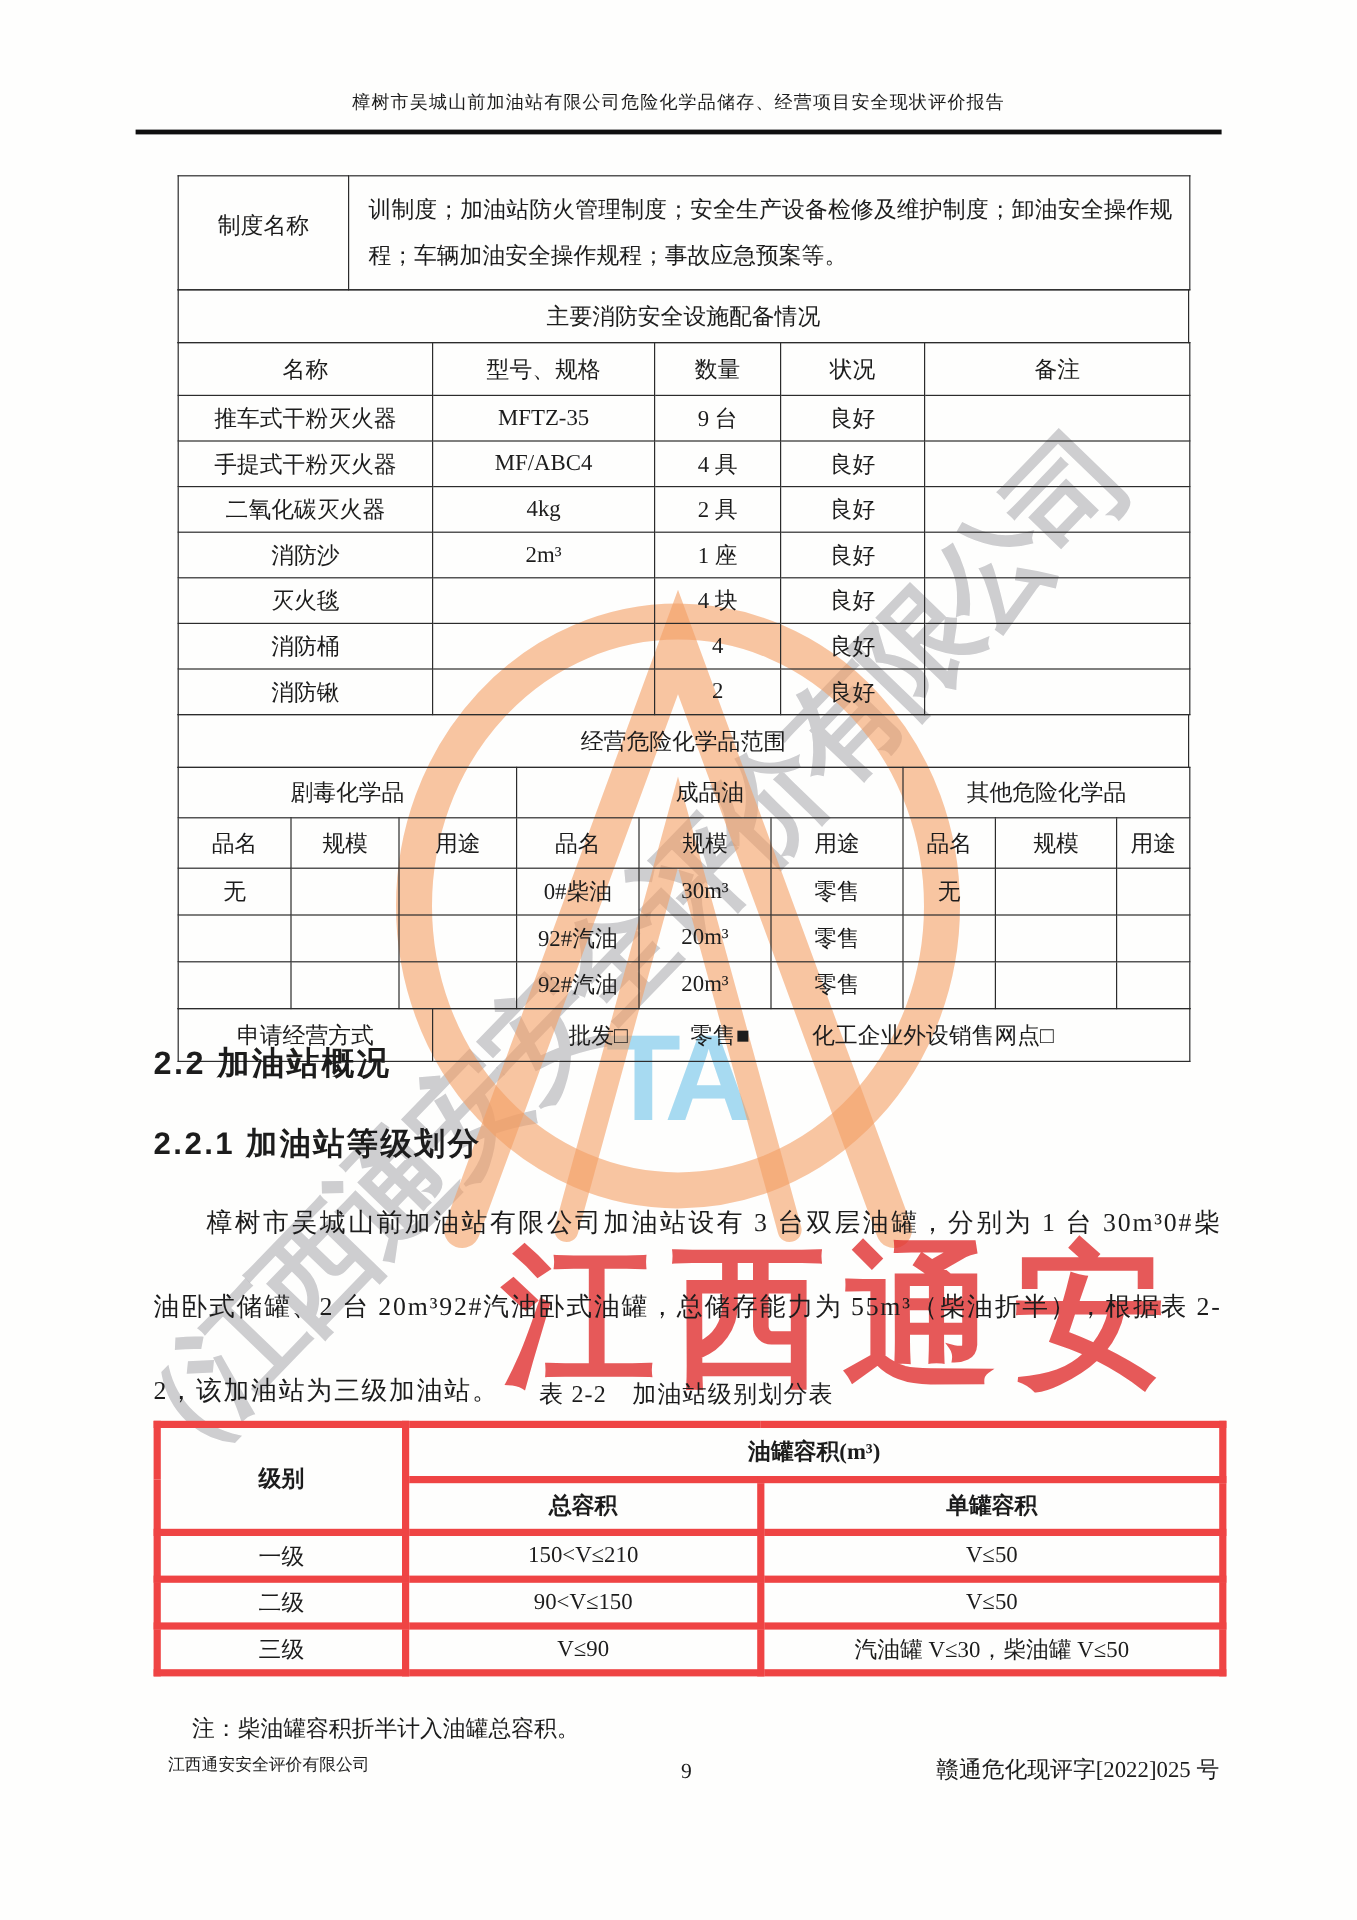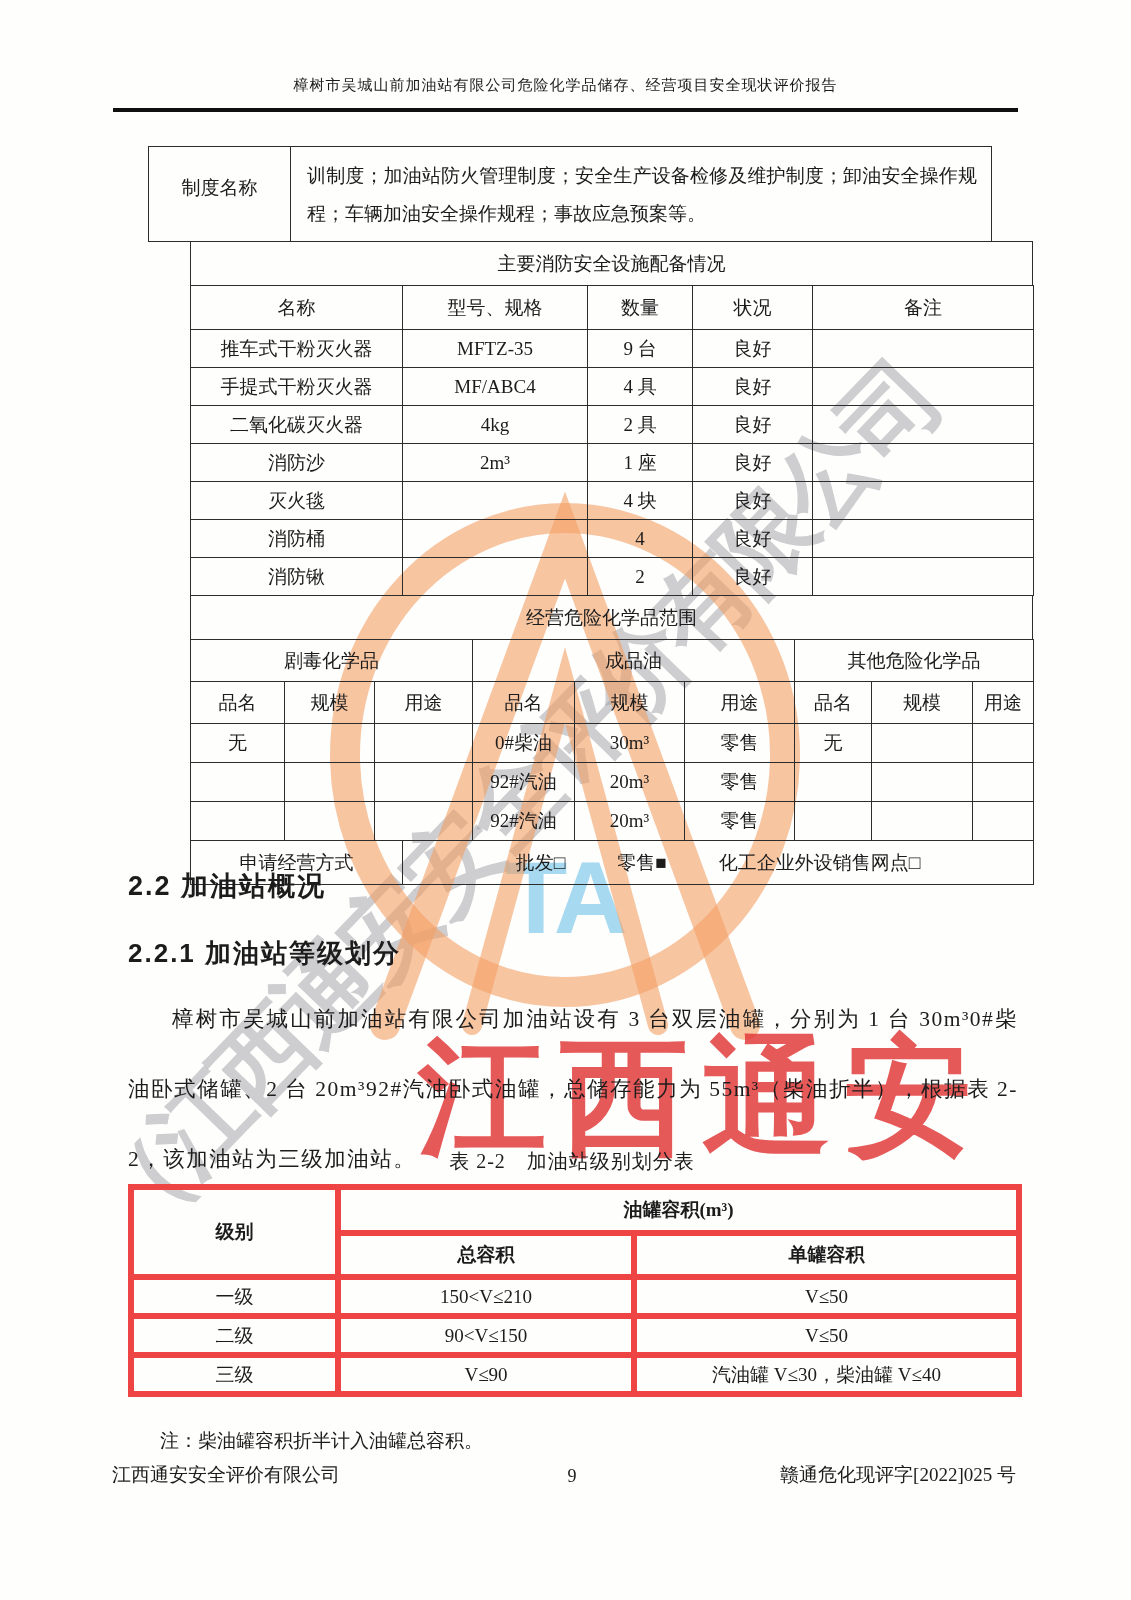--- a/index.html
+++ b/index.html
@@ -40,21 +40,21 @@
   .header-rule {
     position:absolute; top:108px; left:113px; width:905px;
     height:4px; background:#0f0f0f;
   }
   table { border-collapse:collapse; table-layout:fixed; width:843px; }
   td {
     border:1px solid #2c2c2c; text-align:center; vertical-align:middle;
     font-size:19px; padding:0 4px; overflow:hidden;
   }
   .tbl-stack { position:absolute; left:148px; top:146px; }
-  .tbl-stack table + table { margin-top:-1px;margin-left:42px; }
+  .tbl-stack table + table { margin-top:-1px; }
   td.inst-label { vertical-align:top; padding-top:28px; }
   td.inst-body {
     text-align:justify; padding:10px 14px 8px 16px; line-height:38px;
   }
   .sec-row td { height:44px; }
   .fire-head td { height:44px; }
   .fire-row td { height:38px; }
   .chem-group td { height:42px; }
   .chem-sub td { height:42px; }
   .chem-row td { height:39px; }
@@ -81,21 +81,21 @@
   }
   .tbl2 { position:absolute; left:128px; top:1184px; width:888px; }
   .tbl2 table { width:888px; }
   .tbl2 td { border:6px solid #ef4444; font-size:19px; }
   .tbl2 .hrow1 td { height:46px; font-weight:bold; }
   .tbl2 .hrow2 td { height:44px; font-weight:bold; }
   .tbl2 .drow td { height:39px; }
   .note {
     position:absolute; left:160px; top:1428px; font-size:19px;
   }
-  .footer-company { position:absolute; left:112px; top:1462px; font-size:19px; }
+  .footer-company { position:absolute; left:140px; top:1462px; font-size:14px; }
   .footer-page { position:absolute; left:128px; top:1466px; width:888px; text-align:center; font-size:18px; }
   .footer-doc { position:absolute; right:115px; top:1462px; font-size:19px; }
 </style>
 </head>
 <body>
 
 <div class="page">
 
   <div class="wm">
     <div class="wm-diag">（江西通安安全评价有限公司</div>
@@ -324,21 +324,21 @@
           <td>V≤50</td>
         </tr>
         <tr class="drow">
           <td>二级</td>
           <td>90&lt;V≤150</td>
           <td>V≤50</td>
         </tr>
         <tr class="drow">
           <td>三级</td>
           <td>V≤90</td>
-          <td>汽油罐 V≤30，柴油罐 V≤40</td>
+          <td>汽油罐 V≤30，柴油罐 V≤50</td>
         </tr>
       </tbody>
         </table>
     </div>
 
     <div class="note">注：柴油罐容积折半计入油罐总容积。</div>
 
     <div class="footer-company">江西通安安全评价有限公司</div>
     <div class="footer-page">9</div>
     <div class="footer-doc">赣通危化现评字[2022]025 号</div>

